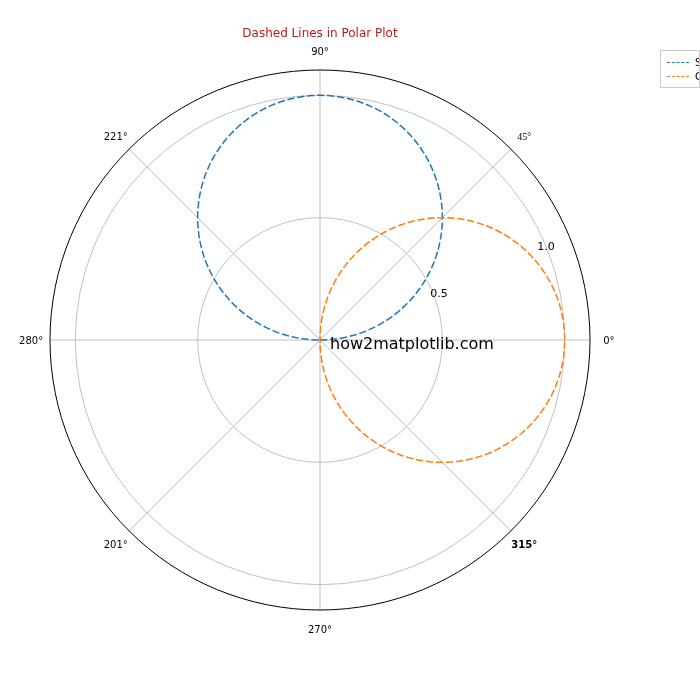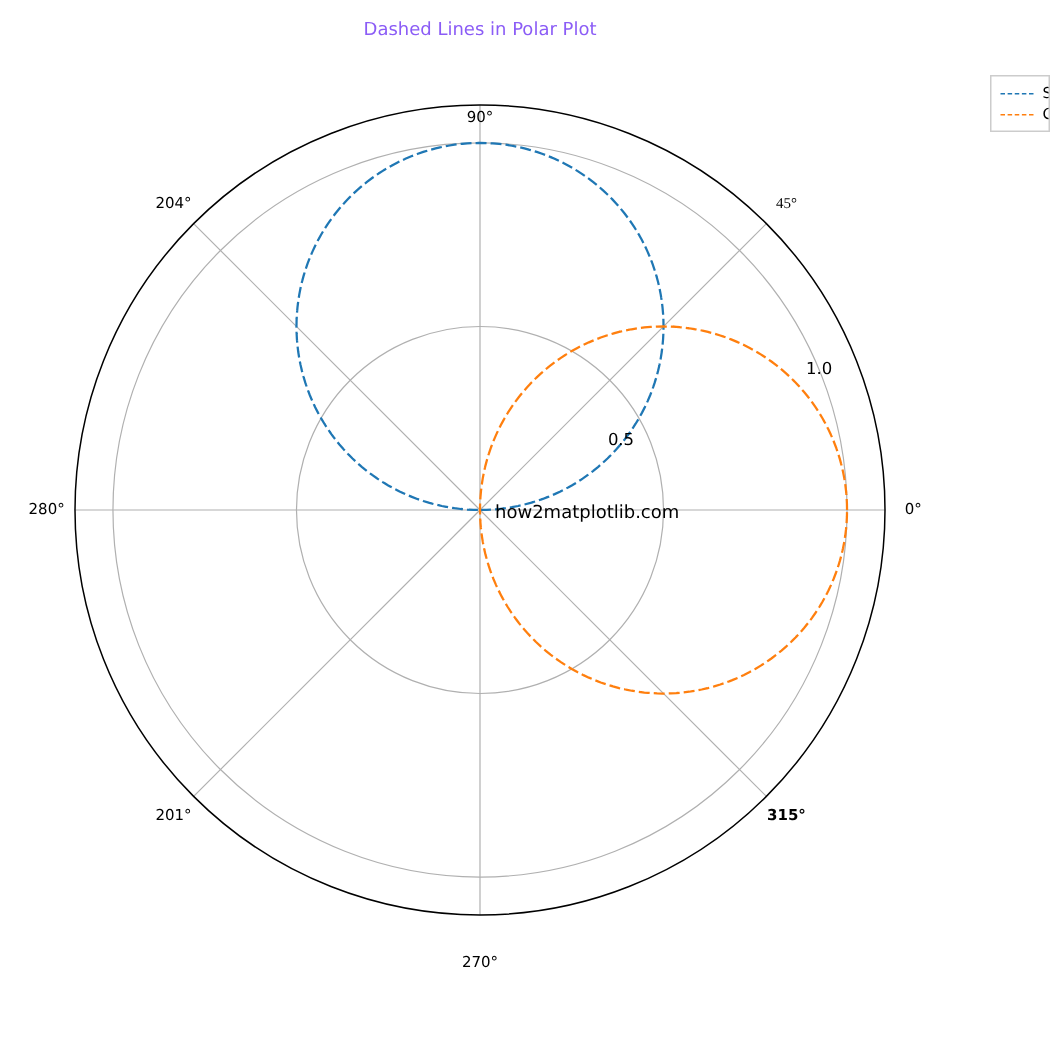--- a/index.html
+++ b/index.html
@@ -11,26 +11,26 @@
     font-family: "DejaVu Sans", Arial, sans-serif;
     overflow: hidden;
   }
   .root {
     position: relative;
     width: 700px;
     height: 700px;
   }
   .title {
     position: absolute;
-    top: 12px;
+    top: 26px;
     left: 0;
     width: 640px;
     text-align: center;
     font-size: 12px;
-    color: #8b5cf6;
+    color: #b91c1c;
   }
   svg.polar {
     position: absolute;
     top: 50px;
     left: 30px;
   }
   .angle-label {
     position: absolute;
     font-size: 10px;
     color: #000;
@@ -38,21 +38,21 @@
     white-space: nowrap;
   }
   .radial-label {
     position: absolute;
     font-size: 11px;
     color: #000;
     transform: translate(-50%, -50%);
   }
   .center-annot {
     position: absolute;
-    font-size: 12px;
+    font-size: 16px;
     color: #000;
   }
   .legend {
     position: absolute;
     top: 50px;
     right: 0;
     width: 40px;
     border: 1px solid #cccccc;
     background: #ffffff;
     font-size: 10px;
@@ -107,21 +107,21 @@
       <span class="lab">Sin</span>
     </div>
     <div class="row">
       <span class="swatch" id="sw1" style="border-top-color: rgb(255, 127, 14);"></span>
       <span class="lab">Cos</span>
     </div>
   </div>
 
 <div class="angle-label" style="left: 608.9px; top: 340px;">0°</div>
     <div class="angle-label" style="left: 524.283px; top: 135.717px; font-family: Liberation Serif, serif;">45°</div>
-    <div class="angle-label" style="left: 320px; top: 51.1px; margin-top: 28px;">90°</div>
-    <div class="angle-label" style="left: 115.717px; top: 135.717px;">204°</div>
+    <div class="angle-label" style="left: 320px; top: 51.1px;">90°</div>
+    <div class="angle-label" style="left: 115.717px; top: 135.717px;">221°</div>
     <div class="angle-label" style="left: 31.1px; top: 340px;">280°</div>
     <div class="angle-label" style="left: 115.717px; top: 544.283px;">201°</div>
-    <div class="angle-label" style="left: 320px; top: 642px;">270°</div>
+    <div class="angle-label" style="left: 320px; top: 629px;">270°</div>
     <div class="angle-label" style="left: 524.283px; top: 544.283px; font-weight: bold;">315°</div>
-    <div class="radial-label" style="left: 414px; top: 293.179px;">0.5</div>
+    <div class="radial-label" style="left: 439px; top: 293.179px;">0.5</div>
     <div class="radial-label" style="left: 546.072px; top: 246.358px;">1.0</div>
   </div>
 
 </body></html>

